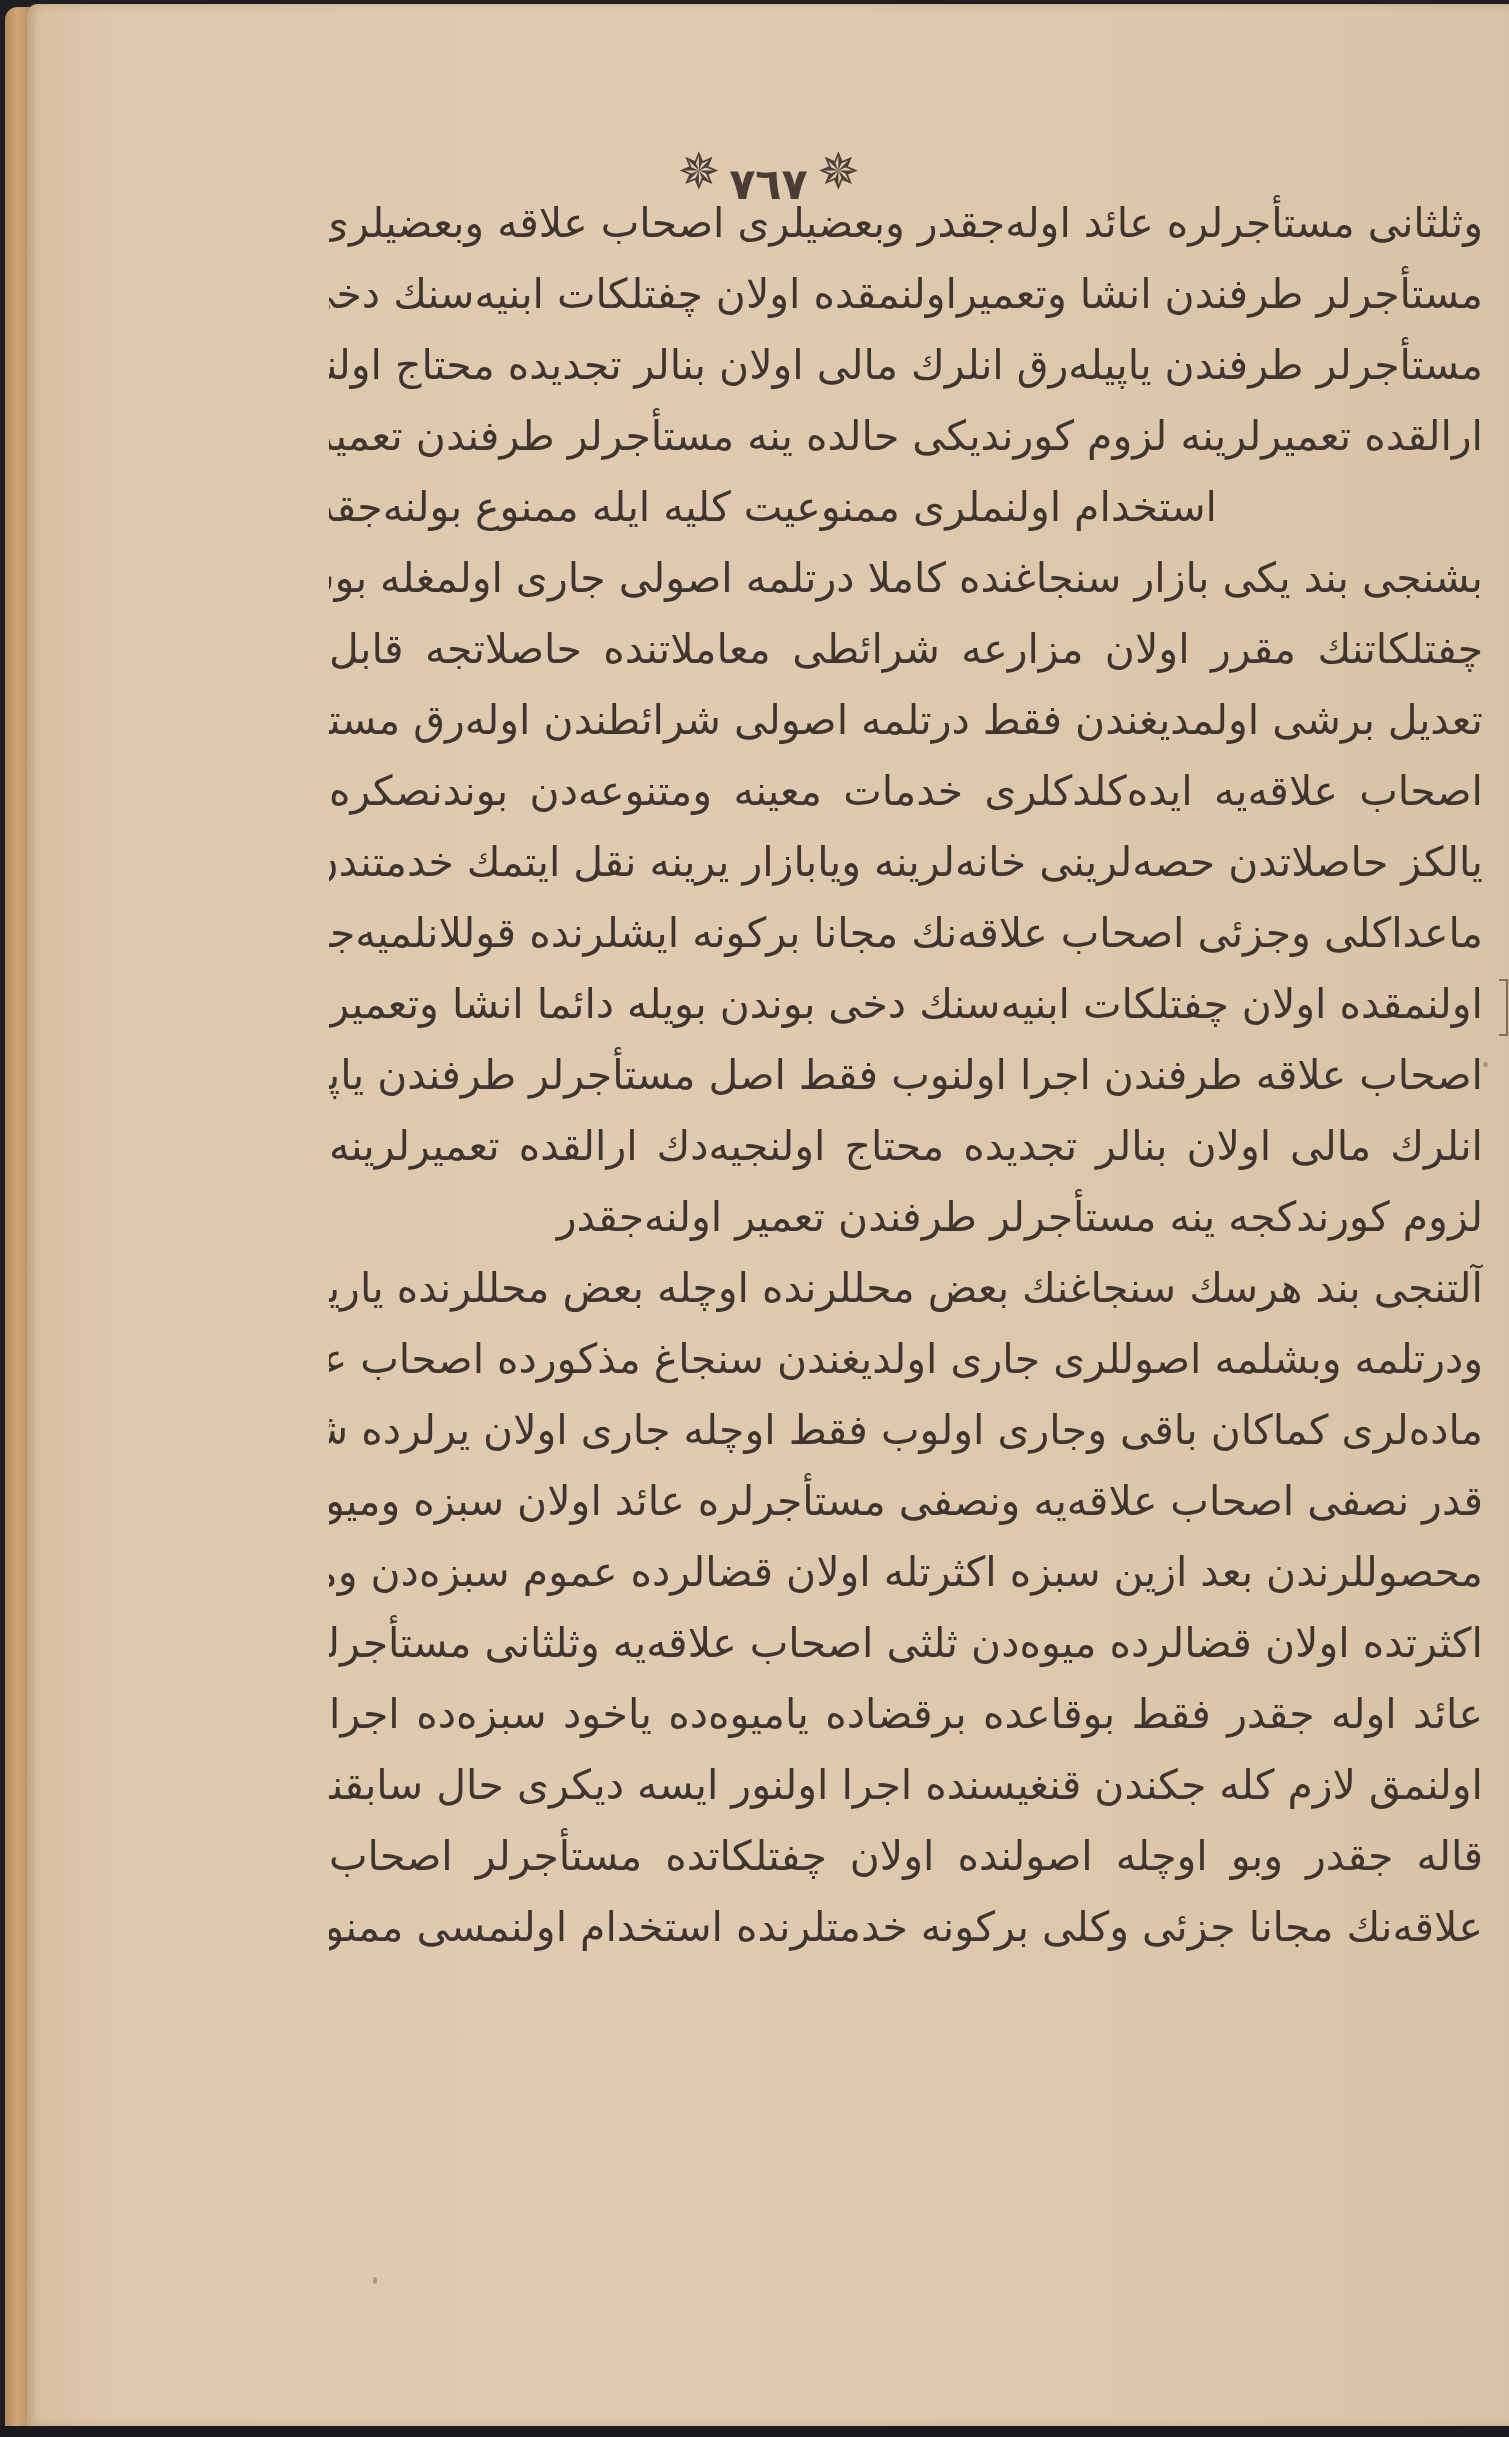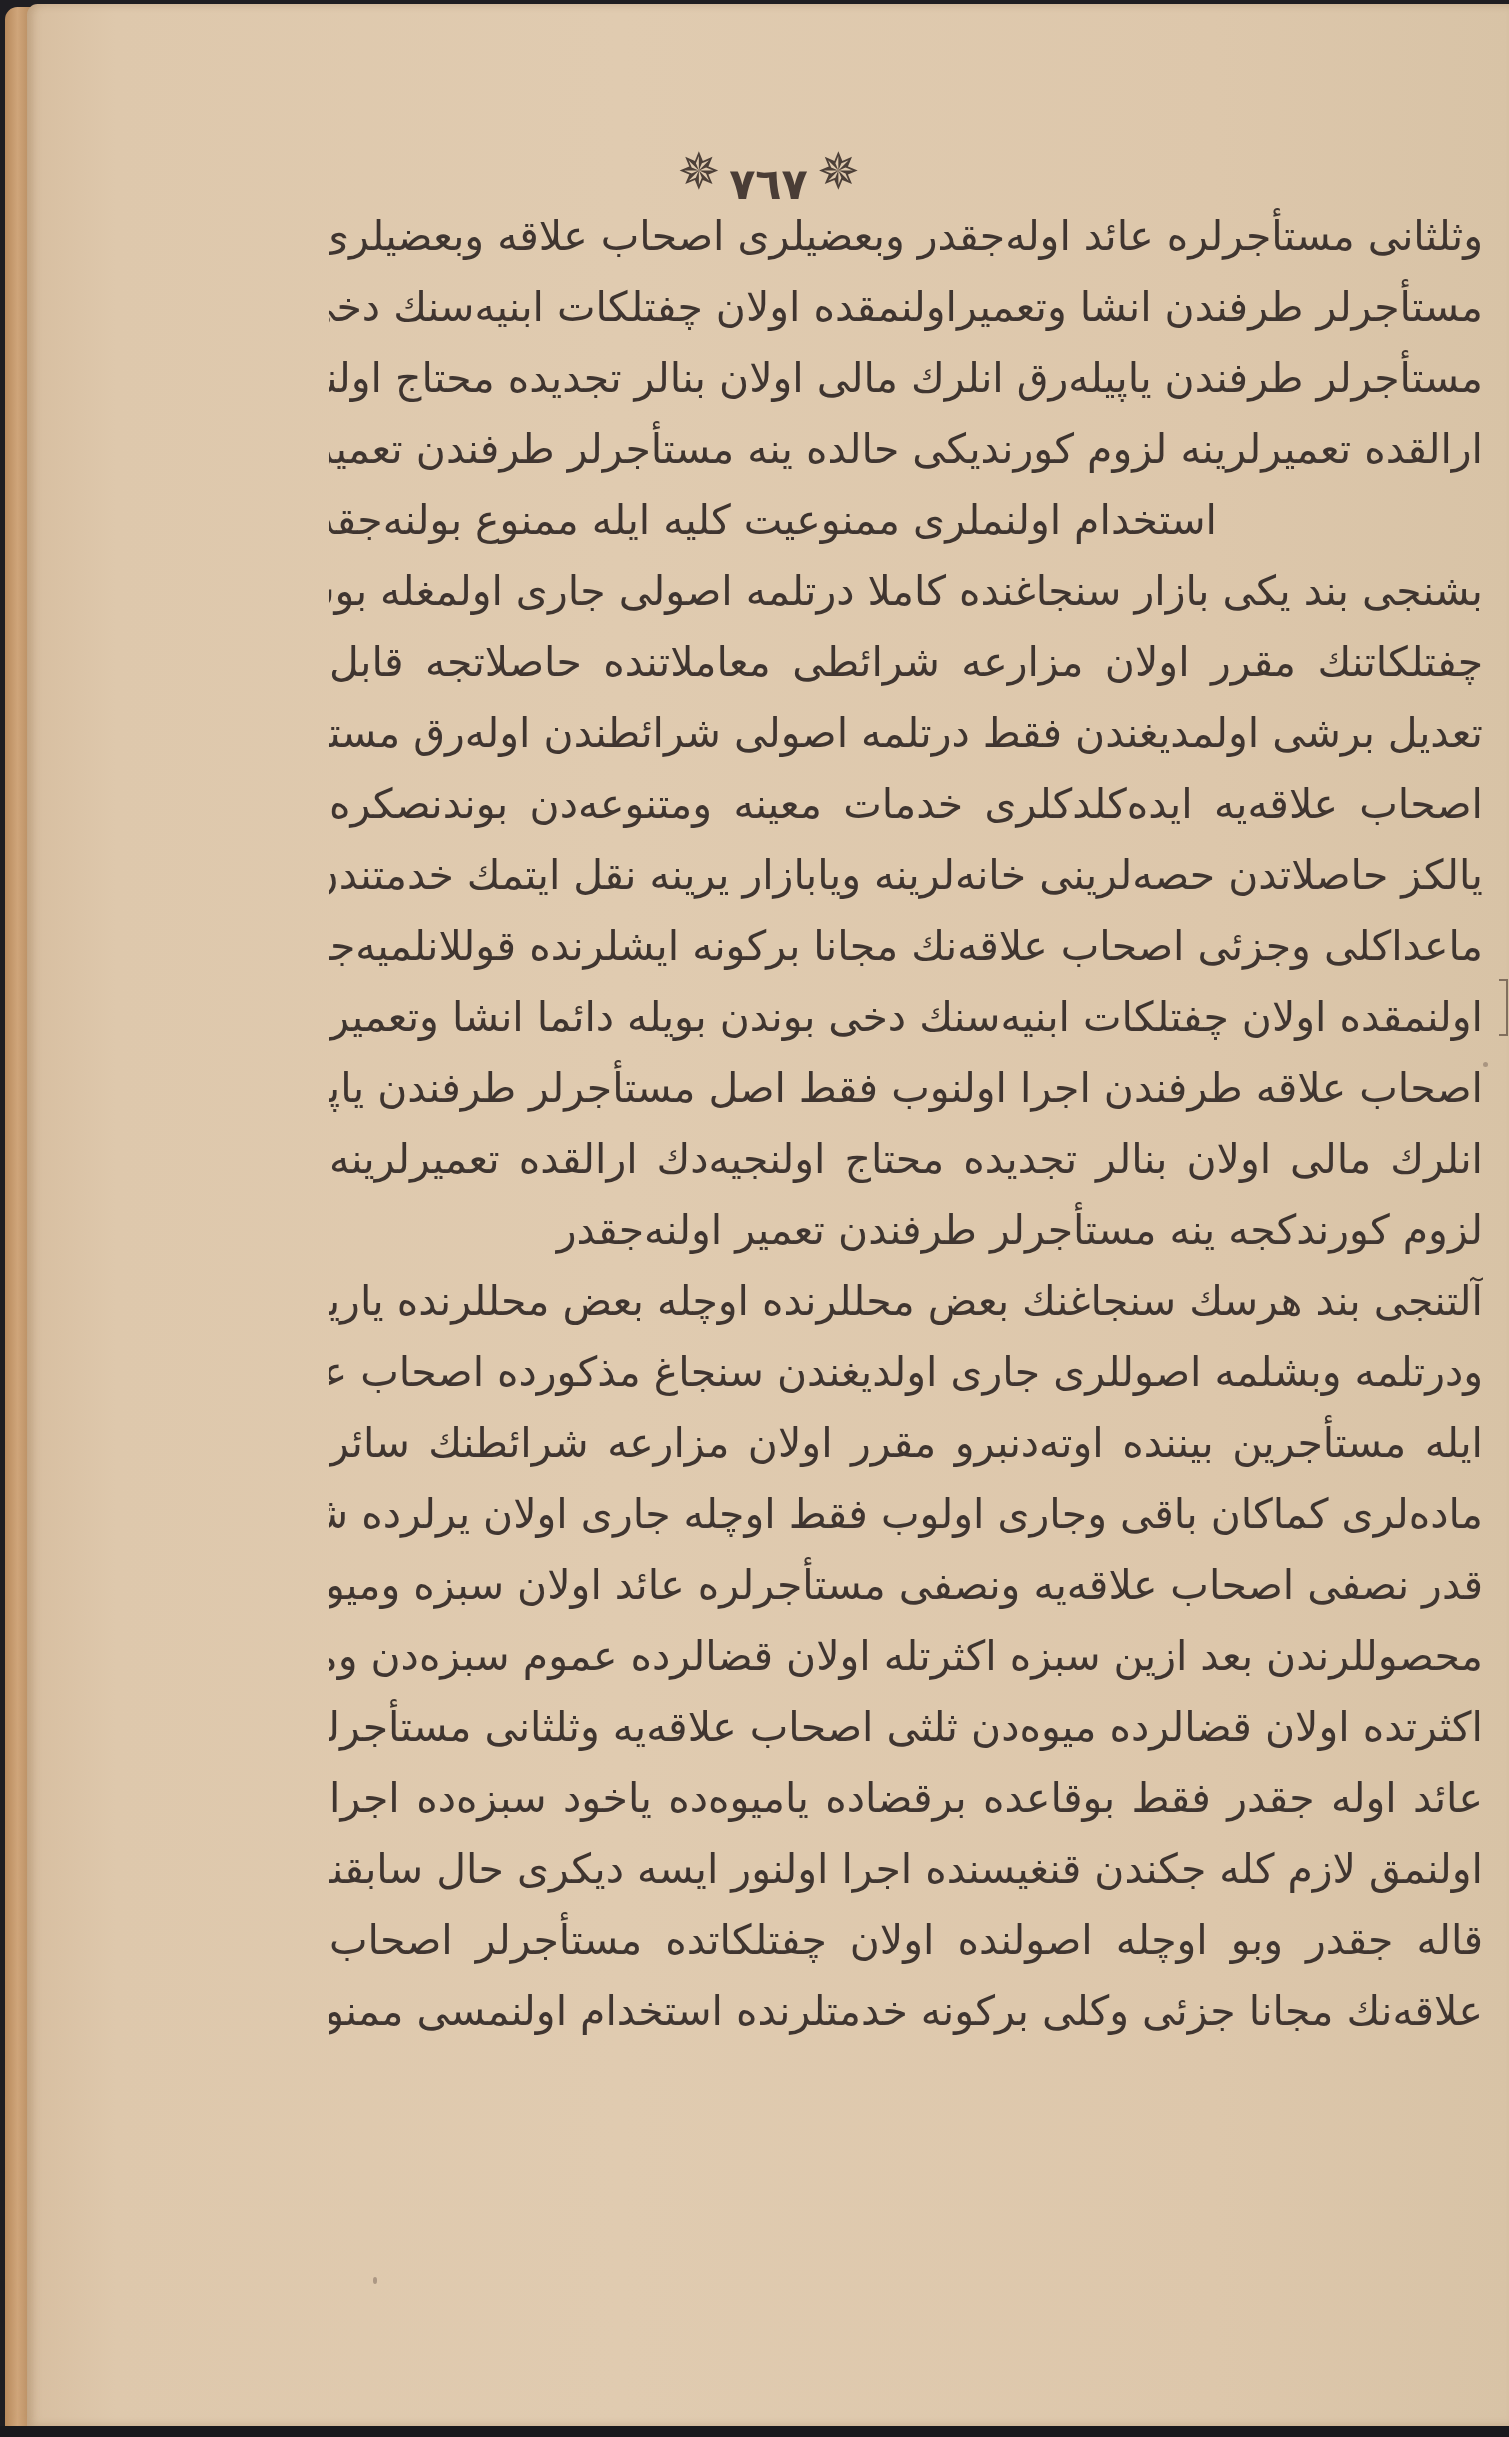--- a/index.html
+++ b/index.html
@@ -55,21 +55,21 @@
     .page-number {
       font-family: "DejaVu Sans", sans-serif;
       font-size: 43px;
       font-weight: bold;
       letter-spacing: 3.6px;
       color: #4a3d36;
       margin-top: 22px;
     }
     .text-block {
       position: absolute;
-      top: 197px;
+      top: 184px;
       left: 302px;
       width: 1154px;
       direction: rtl;
       font-family: "DejaVu Sans", sans-serif;
       color: #3f3530;
     }
     .line {
       height: 71px;
       line-height: 71px;
       font-size: 41px;
@@ -136,21 +136,20 @@
       <div class="line">تعدیل برشی اولمدیغندن فقط درتلمه اصولی شرائطندن اوله‌رق مستأجرلرك</div>
       <div class="line">اصحاب علاقه‌یه ایده‌كلدكلری خدمات معینه ومتنوعه‌دن بوندنصكره</div>
       <div class="line">یالكز حاصلاتدن حصه‌لرینی خانه‌لرینه ویابازار یرینه نقل ایتمك خدمتندن</div>
       <div class="line">ماعداكلی وجزئی اصحاب علاقه‌نك مجانا بركونه ایشلرنده قوللانلمیه‌جقلردر</div>
       <div class="line">اولنمقده اولان چفتلكات ابنیه‌سنك دخی بوندن بویله دائما انشا وتعمیری</div>
       <div class="line">اصحاب علاقه طرفندن اجرا اولنوب فقط اصل مستأجرلر طرفندن یاپیله‌رق</div>
       <div class="line">انلرك مالی اولان بنالر تجدیده محتاج اولنجیه‌دك ارالقده تعمیرلرینه</div>
       <div class="line short">لزوم كورندكجه ینه مستأجرلر طرفندن تعمیر اولنه‌جقدر</div>
       <div class="line">آلتنجی بند    هرسك سنجاغنك بعض محللرنده اوچله بعض محللرنده یاریجیلق</div>
       <div class="line">ودرتلمه وبشلمه اصوللری جاری اولدیغندن سنجاغ مذكورده اصحاب علاقه</div>
-      <div class="line">ایله مستأجرین بیننده اوته‌دنبرو مقرر اولان مزارعه شرائطنك سائر</div>
       <div class="line">ماده‌لری كماكان باقی وجاری اولوب فقط اوچله جاری اولان یرلرده شمدی‌یه</div>
       <div class="line">قدر نصفی اصحاب علاقه‌یه ونصفی مستأجرلره عائد اولان سبزه ومیوه</div>
       <div class="line">محصوللرندن بعد ازین سبزه اكثرتله اولان قضالرده عموم سبزه‌دن ومیوه</div>
       <div class="line">اكثرتده اولان قضالرده میوه‌دن ثلثی اصحاب علاقه‌یه وثلثانی مستأجرلره</div>
       <div class="line">عائد اوله جقدر فقط بوقاعده برقضاده یامیوه‌ده یاخود سبزه‌ده اجرا</div>
       <div class="line">اولنمق لازم كله جكندن قنغیسنده اجرا اولنور ایسه دیكری حال سابقنده</div>
       <div class="line">قاله جقدر وبو اوچله اصولنده اولان چفتلكاتده مستأجرلر اصحاب</div>
       <div class="line">علاقه‌نك مجانا جزئی وكلی بركونه خدمتلرنده استخدام اولنمسی ممنوع</div>
     </div>
 

